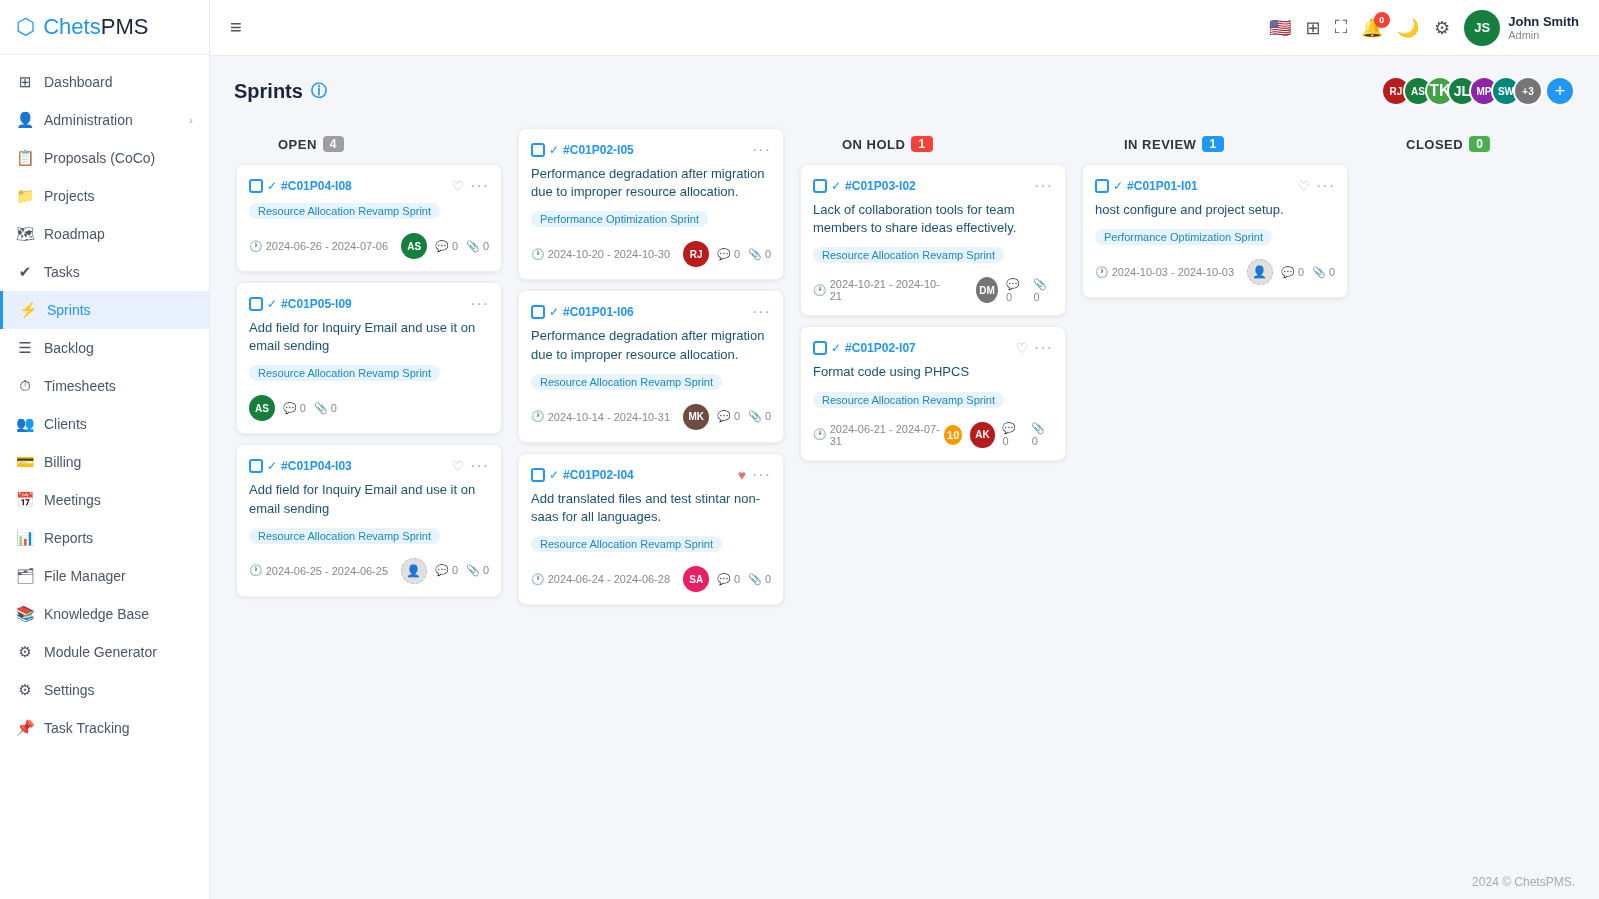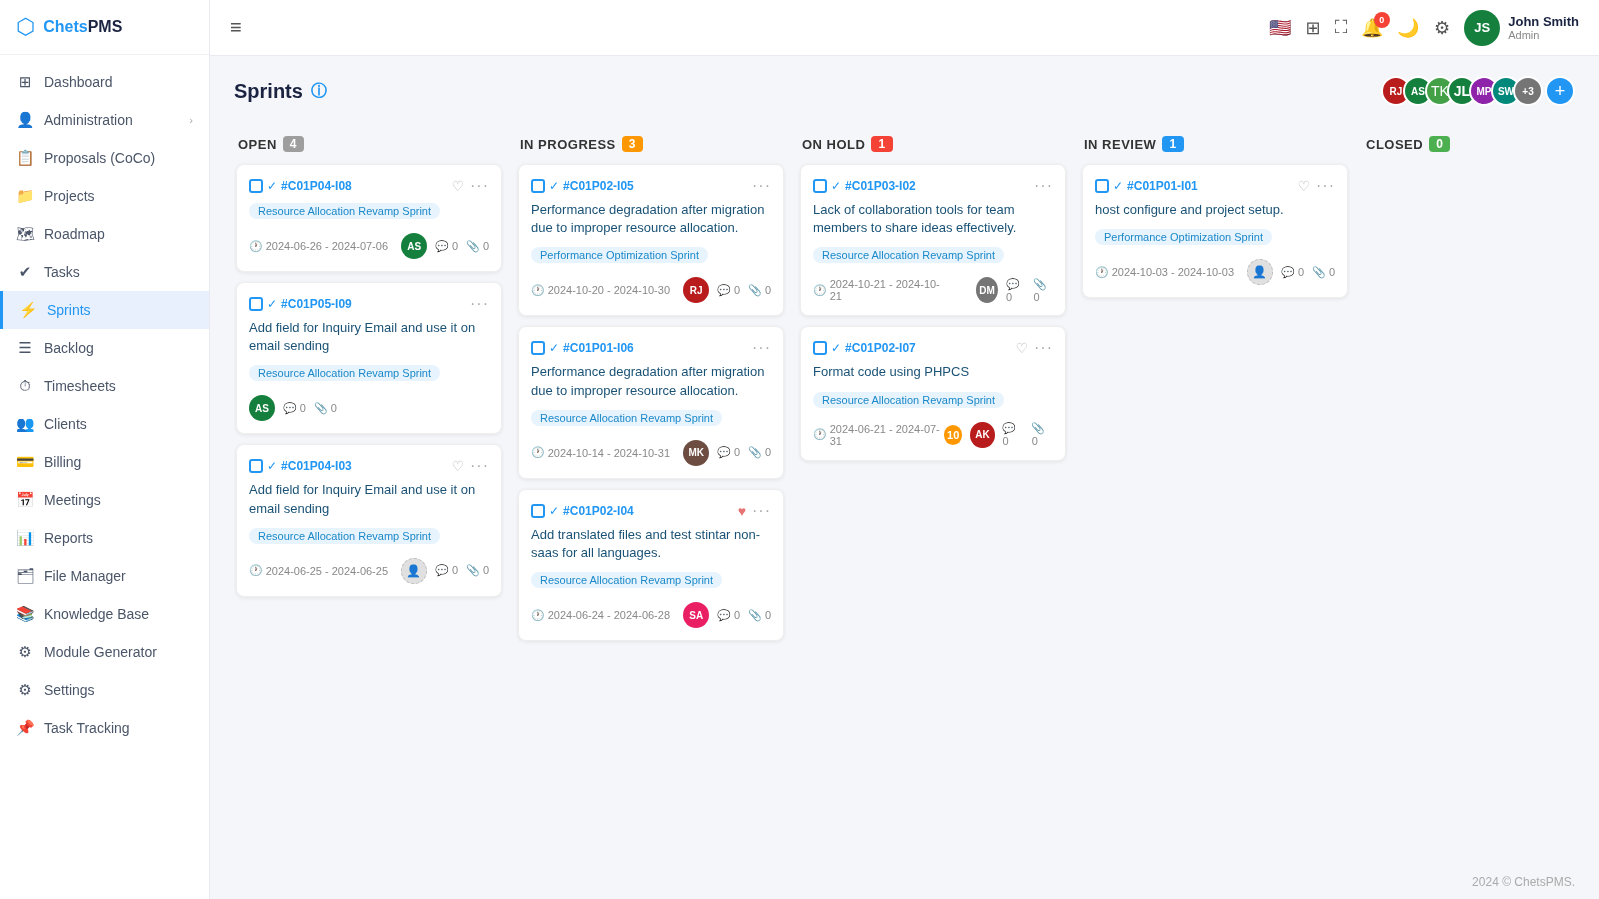--- a/index.html
+++ b/index.html
@@ -8,21 +8,21 @@
     
     #sidebar {
       width: 210px; min-width: 210px; background: #fff; border-right: 1px solid #e8eaf0;
       display: flex; flex-direction: column; height: 100vh; overflow-y: auto;
     }
     .sidebar-logo {
       padding: 14px 16px; display: flex; align-items: center; gap: 8px;
       border-bottom: 1px solid #f0f1f5;
     }
     .logo-icon { color: #2196f3; font-size: 22px; }
-    .logo-text { font-weight: 700; font-size: 16px; color: #1a2340; }
+    .logo-text { font-weight: 400; font-size: 22px; color: #1a2340; }
     .logo-text span { color: #2196f3; }
     .sidebar-nav { flex: 1; padding: 8px 0; }
     .nav-item {
       display: flex; align-items: center; gap: 10px; padding: 10px 16px;
       cursor: pointer; color: #4a5568; font-size: 14px; font-weight: 500;
       border-radius: 0; transition: background 0.15s; position: relative;
     }
     .nav-item.active { color: #2196f3; background: #e8f0fe; border-left: 3px solid #2196f3; }
     .nav-item .nav-icon { width: 18px; text-align: center; font-size: 15px; }
     .nav-item .arrow { margin-left: auto; font-size: 11px; color: #aaa; }
@@ -67,21 +67,21 @@
     .avatar-stack .av:first-child { margin-left: 0; }
     .add-btn {
       width: 30px; height: 30px; border-radius: 50%; background: #2196f3;
       color: #fff; display: flex; align-items: center; justify-content: center;
       font-size: 18px; cursor: pointer; margin-left: -8px; border: 2px solid #fff;
     }
 
     
     .kanban-board { display: flex; gap: 0; overflow-x: auto; height: calc(100vh - 170px); }
     .kanban-col { min-width: 270px; max-width: 270px; display: flex; flex-direction: column; margin-right: 12px; }
-    .col-header { display: flex; align-items: center; gap: 6px; padding: 10px 4px; font-size: 13px; font-weight: 700; color: #333; letter-spacing: 0.5px; }
+    .col-header { display: flex; align-items: center; gap: 6px; padding: 10px 4px; font-size: 13px; font-weight: 700; color: #333; letter-spacing: 0.5px; margin-left: 40px; }
     .col-badge { border-radius: 4px; padding: 1px 7px; font-size: 12px; font-weight: 700; color: #fff; }
     .badge-open { background: #9e9e9e; }
     .badge-inprogress { background: #ff9800; }
     .badge-onhold { background: #f44336; }
     .badge-inreview { background: #2196f3; }
     .badge-closed { background: #4caf50; }
 
     .col-cards { flex: 1; overflow-y: auto; display: flex; flex-direction: column; gap: 10px; padding: 2px 2px; }
 
     
@@ -259,21 +259,21 @@
 
     <div class="page-header">
       <div class="page-title">
         <span>Sprints</span>
         <span class="info-icon">ⓘ</span>
       </div>
       <div class="header-right">
         <div class="avatar-stack" id="avatar-stack">
             <div class="av av-red" style="margin-left: 0px; border: 2px solid rgb(255, 255, 255); border-radius: 50%; width: 30px; height: 30px; display: flex; align-items: center; justify-content: center; font-size: 10px; font-weight: 700; color: rgb(255, 255, 255);">RJ</div>
             <div class="av av-orange" style="margin-left: -8px; border: 2px solid rgb(255, 255, 255); border-radius: 50%; width: 30px; height: 30px; display: flex; align-items: center; justify-content: center; font-size: 10px; font-weight: 700; color: rgb(255, 255, 255);">AS</div>
-            <div class="av av-green" style="margin-left: -8px; border: 2px solid rgb(255, 255, 255); border-radius: 50%; width: 30px; height: 30px; display: flex; align-items: center; justify-content: center; font-size: 14px; font-weight: 400; color: rgb(255, 255, 255);">TK</div>
+            <div class="av av-green" style="margin-left: -8px; border: 2px solid rgb(255, 255, 255); border-radius: 50%; width: 30px; height: 30px; display: flex; align-items: center; justify-content: center; font-size: 16px; font-weight: 700; color: rgb(255, 255, 255);">TK</div>
             <div class="av av-blue" style="margin-left: -8px; border: 2px solid rgb(255, 255, 255); border-radius: 50%; width: 30px; height: 30px; display: flex; align-items: center; justify-content: center; font-size: 14px; font-weight: 700; color: rgb(255, 255, 255);">JL</div>
             <div class="av av-purple" style="margin-left: -8px; border: 2px solid rgb(255, 255, 255); border-radius: 50%; width: 30px; height: 30px; display: flex; align-items: center; justify-content: center; font-size: 10px; font-weight: 700; color: rgb(255, 255, 255);">MP</div>
             <div class="av av-teal" style="margin-left: -8px; border: 2px solid rgb(255, 255, 255); border-radius: 50%; width: 30px; height: 30px; display: flex; align-items: center; justify-content: center; font-size: 10px; font-weight: 700; color: rgb(255, 255, 255);">SW</div>
             <div class="av av-gray" style="margin-left: -8px; border: 2px solid rgb(255, 255, 255); border-radius: 50%; width: 30px; height: 30px; display: flex; align-items: center; justify-content: center; font-size: 10px; font-weight: 700; color: rgb(255, 255, 255);">+3</div>
           </div>
         <div class="add-btn">+</div>
       </div>
     </div>
 
     <div class="kanban-board" id="kanban-board">
@@ -350,24 +350,20 @@
 
           <div class="card-avatar-placeholder">👤</div>
           <span class="card-meta-item">💬 0</span>
           <span class="card-meta-item">📎 0</span>
         </div>
       </div>
     </div>
           </div>
         </div>
         <div class="kanban-col">
-          <div class="col-header">
-    <span>IN PROGRESS</span>
-    <span class="col-badge badge-inprogress">3</span>
-  </div>
           <div class="col-cards">
             <div class="card">
       <div class="card-top">
         <div class="card-id-row">
           <span class="card-checkbox"></span>
           <span class="card-check">✓</span>
           <span class="card-id">#C01P02-I05</span>
         </div>
         <div class="card-actions">
 

